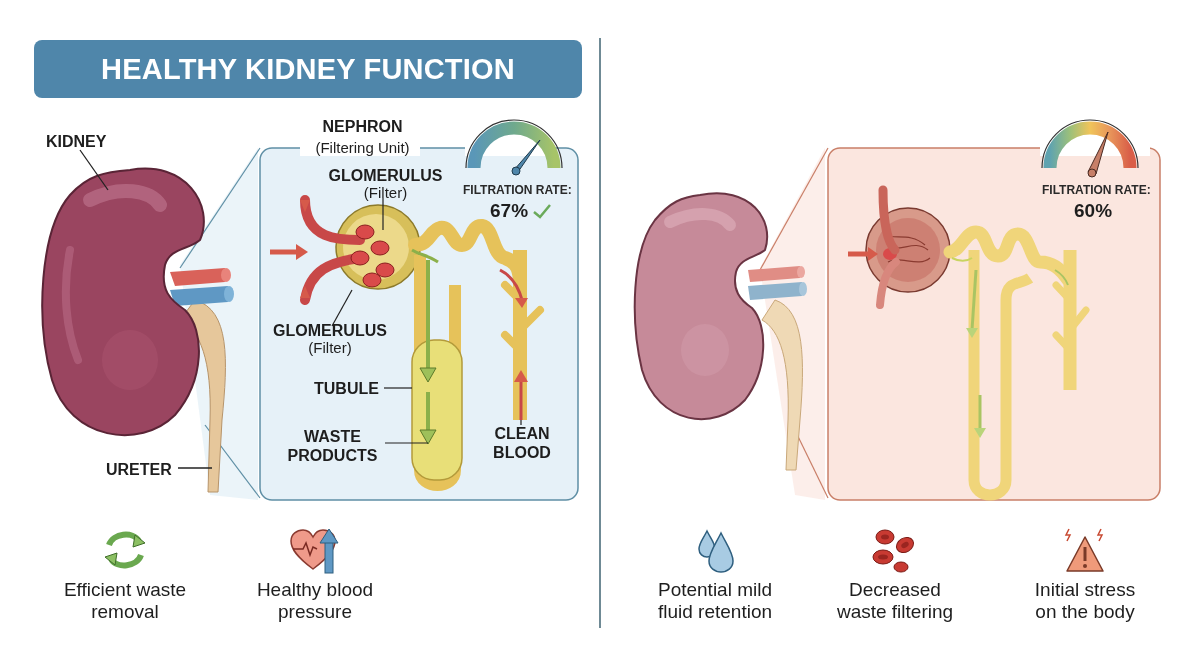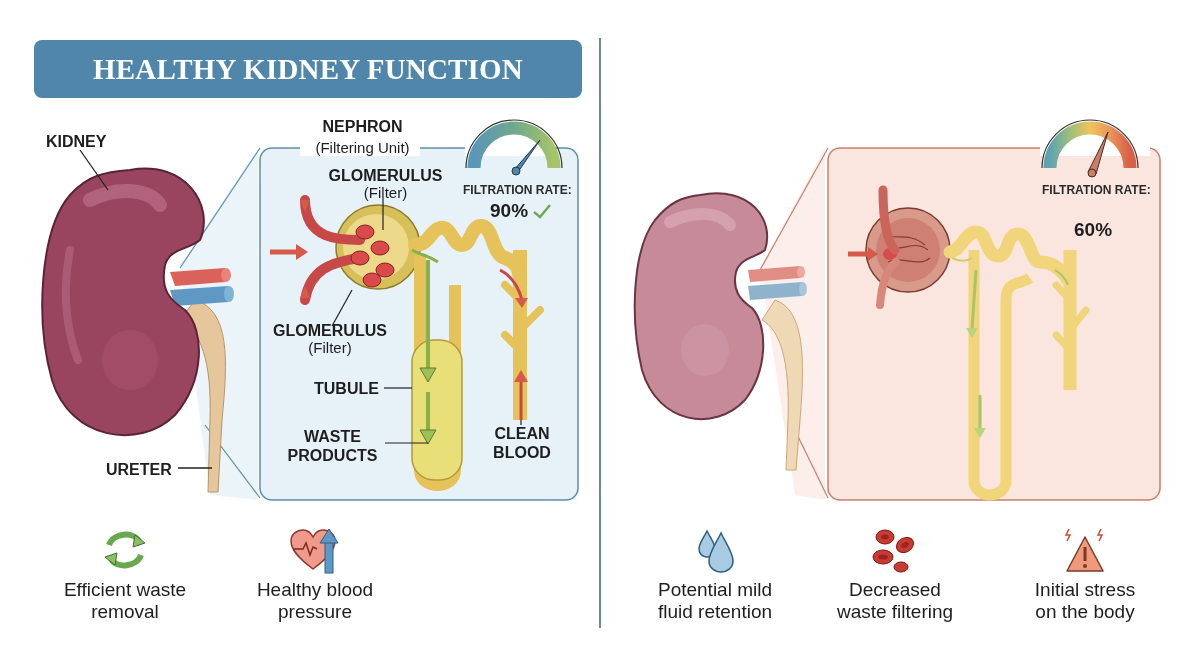--- a/index.html
+++ b/index.html
@@ -8,21 +8,21 @@
 
   .panel { position: absolute; top: 0; height: 654px; }
   .panel.left { left: 0; width: 600px; }
   .panel.right { left: 600px; width: 600px; }
 
   .divider { position: absolute; left: 599px; top: 38px; width: 2px; height: 590px; background: #6f8a95; }
 
   .banner {
     position: absolute; top: 40px; height: 58px; border-radius: 8px;
     display: flex; align-items: center; justify-content: center;
-    color: #ffffff; font-weight: bold; font-size: 29px; letter-spacing: 0.2px; font-family: Liberation Serif, serif;
+    color: #ffffff; font-weight: bold; font-size: 29px; letter-spacing: 0.2px;
   }
   .left .banner { left: 34px; width: 548px; background: #4f86aa; }
   .right .banner { left: 18px; width: 548px; background: #dd8466; }
 
   .art { position: absolute; left: 0; top: 0; }
 
   .label { position: absolute; font-weight: bold; font-size: 16px; color: #1e1e1e; line-height: 1.1; }
   .sublabel { position: absolute; font-size: 15px; color: #1e1e1e; line-height: 1.1; }
   .center { text-align: center; }
 
@@ -135,21 +135,21 @@
   <div class="sublabel center" style="left:270px;top:340px;width:120px;">(Filter)</div>
 
   <div class="label" style="left:314px;top:380px;">TUBULE</div>
   <div class="label center" style="left:280px;top:428px;width:105px;">WASTE</div>
   <div class="label center" style="left:280px;top:447px;width:105px;">PRODUCTS</div>
   <div class="label center" style="left:482px;top:425px;width:80px;">CLEAN</div>
   <div class="label center" style="left:482px;top:444px;width:80px;">BLOOD</div>
 
   <div style="position:absolute;left:463px;top:183px;font-size:12px;font-weight:bold;color:#2a2a2a;">FILTRATION RATE:</div>
   <div style="position:absolute;left:490px;top:200px;font-size:19px;font-weight:bold;color:#1e1e1e;display:flex;align-items:center;gap:4px;">
-    <span>90%</span>
+    <span>67%</span>
     <svg width="20" height="16">
         <path d="M2,9 L8,14 L18,2" stroke="#6aaa5a" stroke-width="2.5" fill="none"></path>
       </svg>
   </div>
 
   <div class="benefits" style="left:35px;align-items:flex-end;">
     <div class="benefit">
       <svg class="icon" viewBox="0 0 56 50">
         <path d="M12,20 C16,8 36,6 42,16" stroke="#6aa84f" stroke-width="6" fill="none"></path>
         <polygon points="38,10 48,18 36,22" fill="#8cc063" stroke="#3f6e2a" stroke-width="1"></polygon>
@@ -214,21 +214,21 @@
     <path d="M352,258 C360,262 366,262 372,258" stroke="#c9d460" stroke-width="2" fill="none"></path>
     <path d="M455,270 C462,274 466,280 468,285" stroke="#a9c463" stroke-width="2" fill="none"></path>
 
     <path d="M450,168 A40,40 0 0 1 530,168" stroke="url(#gaugeReduced)" stroke-width="13" fill="none"></path>
     <path d="M442,168 A48,48 0 0 1 538,168" stroke="#333" stroke-width="1.2" fill="none"></path>
     <path d="M488,172 L508,132 L496,174 Z" fill="#c77f68" stroke="#4a2a22" stroke-width="1"></path>
     <circle cx="492" cy="173" r="4" fill="#c77f68" stroke="#4a2a22" stroke-width="1"></circle>
   </svg>
 
   <div style="position:absolute;left:442px;top:183px;font-size:12px;font-weight:bold;color:#2a2a2a;">FILTRATION RATE:</div>
-  <div style="position:absolute;left:474px;top:200px;font-size:19px;font-weight:bold;color:#1e1e1e;margin-top:19px;">60%</div>
+  <div style="position:absolute;left:474px;top:200px;font-size:19px;font-weight:bold;color:#1e1e1e;">60%</div>
 
   <div class="benefits" style="left:15px;">
     <div class="benefit" style="margin-left:10px;">
       <svg class="icon" viewBox="0 0 56 50">
         <path d="M20,6 C16,14 12,18 12,24 C12,29 16,32 20,32 C24,32 28,29 28,24 C28,18 24,14 20,6 Z" fill="#a8cbe3" stroke="#2f5f7f" stroke-width="1.5"></path>
         <path d="M34,8 C28,20 22,28 22,36 C22,43 28,47 34,47 C40,47 46,43 46,36 C46,28 40,20 34,8 Z" fill="#a8cbe3" stroke="#2f5f7f" stroke-width="1.5"></path>
       </svg>
       <div class="txt">Potential mild</div>
       <div class="txt">fluid retention</div>
     </div>

